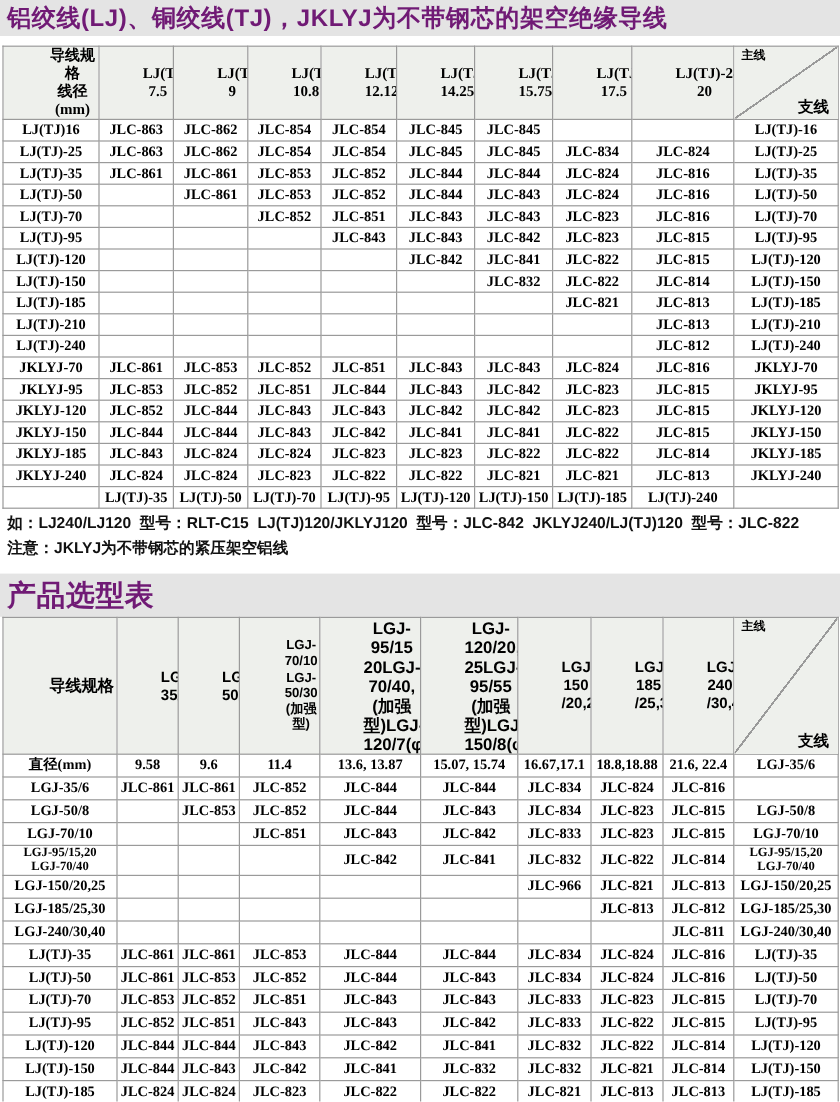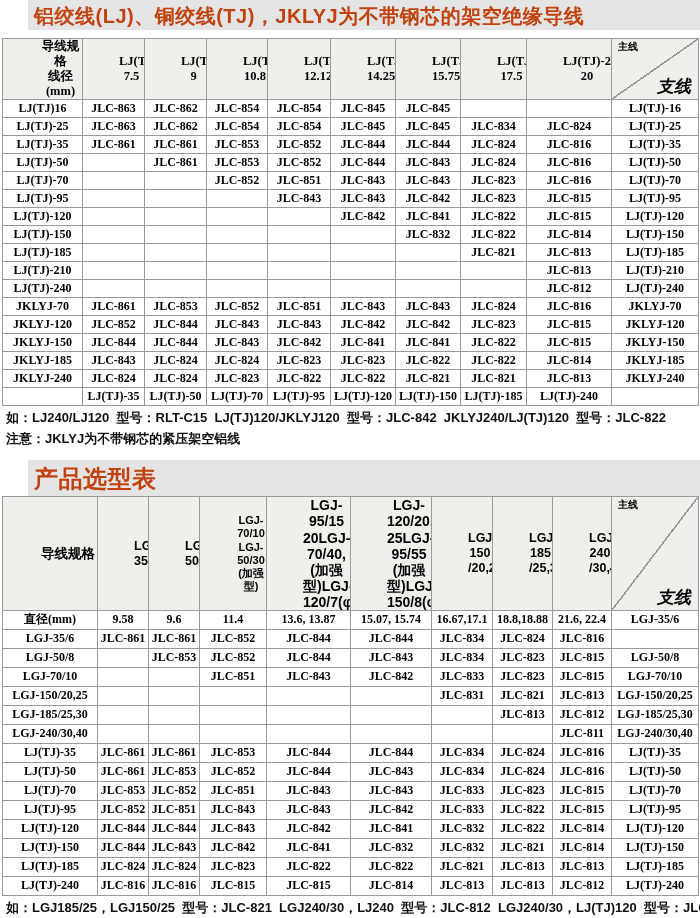--- a/index.html
+++ b/index.html
@@ -1,20 +1,20 @@
 <!DOCTYPE html>
 <html><head>
 <meta charset="utf-8">
 <style>
   * { margin:0; padding:0; box-sizing:border-box; }
   html,body { width:700px; height:918px; background:#fff; color:#000;
     font-family:"Liberation Sans", sans-serif; overflow:hidden; }
 
-  .title-bar { background:#e4e4e4; color:#c2410c; font-weight:bold;
-    padding:2px 8px 0 6px; letter-spacing:0.5px;margin-left:28px; }
+  .title-bar { background:#e4e4e4; color:#701a75; font-weight:bold;
+    padding:2px 8px 0 6px; letter-spacing:0.5px; }
   #title1 { height:30px; font-size:20px; line-height:28px; }
   #title2 { height:36px; font-size:24px; line-height:34px; margin-top:12px; }
 
   table { border-collapse:collapse; table-layout:fixed; width:696px; margin:0 2px; }
   #table1 { margin-top:8px; }
   th, td { border:1px solid #9a9a9a; text-align:center; vertical-align:middle;
     overflow:hidden; white-space:pre-line; }
   table { border:1px solid #6e6e6e; }
 
   thead th { background:#eef0ec; font-weight:bold; line-height:1.2;padding-left:36px; }
@@ -33,21 +33,21 @@
   td.two-line { font-size:10.5px !important; line-height:1.1; }
 
   th.diag { position:relative; padding:0; }
   th.diag::before { content:""; position:absolute; inset:0; z-index:0;
     background:linear-gradient(to bottom right,
       transparent calc(50% - 0.8px), #9a9a9a calc(50% - 0.8px),
       #9a9a9a calc(50% + 0.8px), transparent calc(50% + 0.8px)); }
   .diag-main { position:absolute; top:2px; left:6px; z-index:1;
     font-size:10px; font-weight:bold; font-family:"Liberation Sans",sans-serif; }
   .diag-branch { position:absolute; bottom:2px; right:7px; z-index:1;
-    font-size:17px; font-weight:bold; font-family:"Liberation Sans",sans-serif;font-style:italic; }
+    font-size:13px; font-weight:bold; font-family:"Liberation Sans",sans-serif; }
 
   .note { font-size:13px; font-weight:bold; margin:3px 0 0 6px;
     line-height:1.4; white-space:pre; color:#111; }
 </style>
 </head>
 <body>
 
 <div id="title1" class="title-bar">铝绞线(LJ)、铜绞线(TJ)，JKLYJ为不带钢芯的架空绝缘导线</div>
 
 <table id="table1">
@@ -226,20 +226,32 @@
         <td>JKLYJ-70</td>
         <td>JLC-861</td>
         <td>JLC-853</td>
         <td>JLC-852</td>
         <td>JLC-851</td>
         <td>JLC-843</td>
         <td>JLC-843</td>
         <td>JLC-824</td>
         <td>JLC-816</td>
         <td>JKLYJ-70</td>
+      </tr>
+      <tr>
+        <td>JKLYJ-95</td>
+        <td>JLC-853</td>
+        <td>JLC-852</td>
+        <td>JLC-851</td>
+        <td>JLC-844</td>
+        <td>JLC-843</td>
+        <td>JLC-842</td>
+        <td>JLC-823</td>
+        <td>JLC-815</td>
+        <td>JKLYJ-95</td>
       </tr>
       <tr>
         <td>JKLYJ-120</td>
         <td>JLC-852</td>
         <td>JLC-844</td>
         <td>JLC-843</td>
         <td>JLC-843</td>
         <td>JLC-842</td>
         <td>JLC-842</td>
         <td>JLC-823</td>
@@ -388,27 +400,41 @@
         <td></td>
         <td>JLC-851</td>
         <td>JLC-843</td>
         <td>JLC-842</td>
         <td>JLC-833</td>
         <td>JLC-823</td>
         <td>JLC-815</td>
         <td>LGJ-70/10</td>
       </tr>
       <tr>
+        <td class="two-line">LGJ-95/15,20
+LGJ-70/40</td>
+        <td></td>
+        <td></td>
+        <td></td>
+        <td>JLC-842</td>
+        <td>JLC-841</td>
+        <td>JLC-832</td>
+        <td>JLC-822</td>
+        <td>JLC-814</td>
+        <td class="two-line">LGJ-95/15,20
+LGJ-70/40</td>
+      </tr>
+      <tr>
         <td>LGJ-150/20,25</td>
         <td></td>
         <td></td>
         <td></td>
         <td></td>
         <td></td>
-        <td>JLC-831</td>
+        <td>JLC-966</td>
         <td>JLC-821</td>
         <td>JLC-813</td>
         <td>LGJ-150/20,25</td>
       </tr>
       <tr>
         <td>LGJ-185/25,30</td>
         <td></td>
         <td></td>
         <td></td>
         <td></td>

